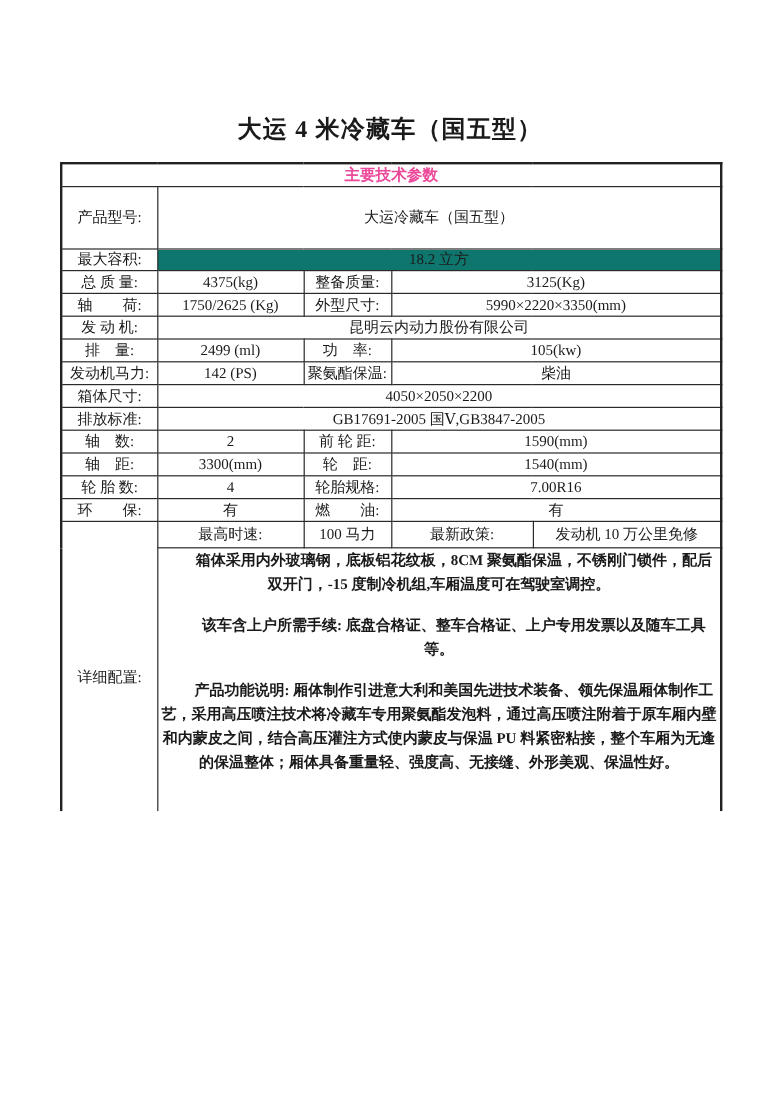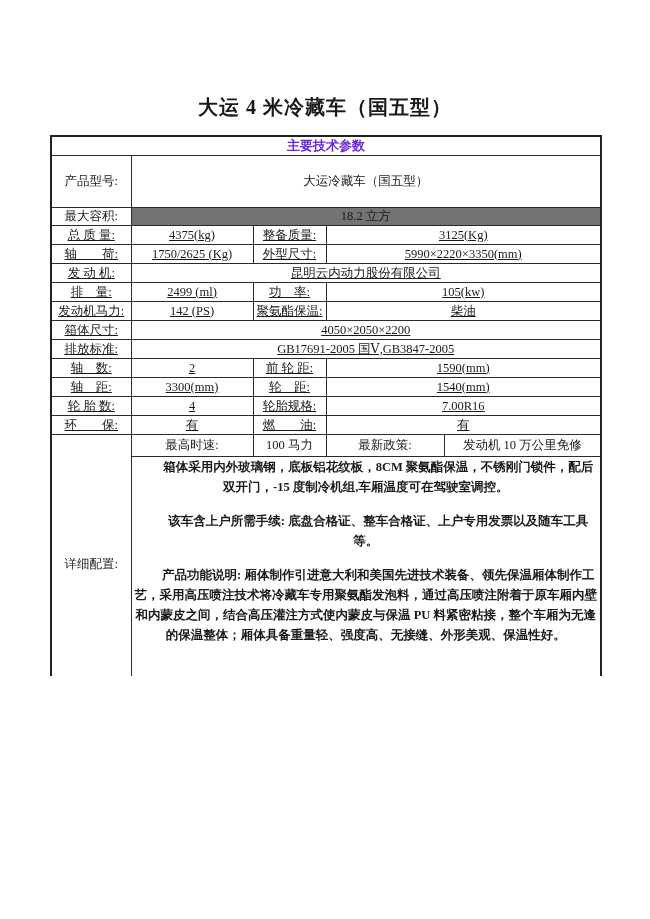--- a/index.html
+++ b/index.html
@@ -4,27 +4,27 @@
 <style>
   html,body{margin:0;padding:0;background:#ffffff;}
   .page{position:relative;width:650px;height:676px;background:#fff;overflow:hidden;
         font-family:"Liberation Serif","DejaVu Serif",serif;color:#1a1a1a;}
   .doc-title{position:absolute;top:94px;left:0;width:650px;text-align:center;
              font-size:20px;font-weight:bold;letter-spacing:1px;}
   table.spec{position:absolute;top:135px;left:50px;width:550px;border-collapse:collapse;
              table-layout:fixed;font-size:12.5px;border:2px solid #222;}
   table.spec td{border:1px solid #2a2a2a;text-align:center;padding:0 2px;overflow:hidden;}
   tr.r-head{height:18px;}
-  tr.r-head td{color:#6d28d9;font-weight:bold;font-size:13px;}
+  tr.r-head td{color:#ec4899;font-weight:bold;font-size:13px;}
   tr.r-model{height:52px;}
   tr.r-vol{height:18px;}
-  tr.r{height:19px;text-decoration:underline;}
+  tr.r{height:19px;}
   tr.r-speed{height:22px;}
   tr.r-detail{height:238px;}
-  td.gray{background:#737373;}
+  td.gray{background:#0f766e;}
   td.detail-lbl{vertical-align:middle;}
   td.detail-txt{text-align:justify;vertical-align:top;padding:14px 8px 4px 8px;
                 font-weight:bold;font-size:12.5px;line-height:1.6;}
   td.detail-txt p{margin:0 0 14px 0;text-indent:2em;}
   .partners{position:absolute;top:754px;left:50px;width:566px;display:flex;
             }
   .partners-label{font-size:13.5px;white-space:nowrap;margin-right:8px;}
   .logo{width:45px;display:flex;flex-direction:row;align-items:center;
         justify-content:center;line-height:1;}
   .logo .cap{font-family:"Liberation Sans","DejaVu Sans",sans-serif;

